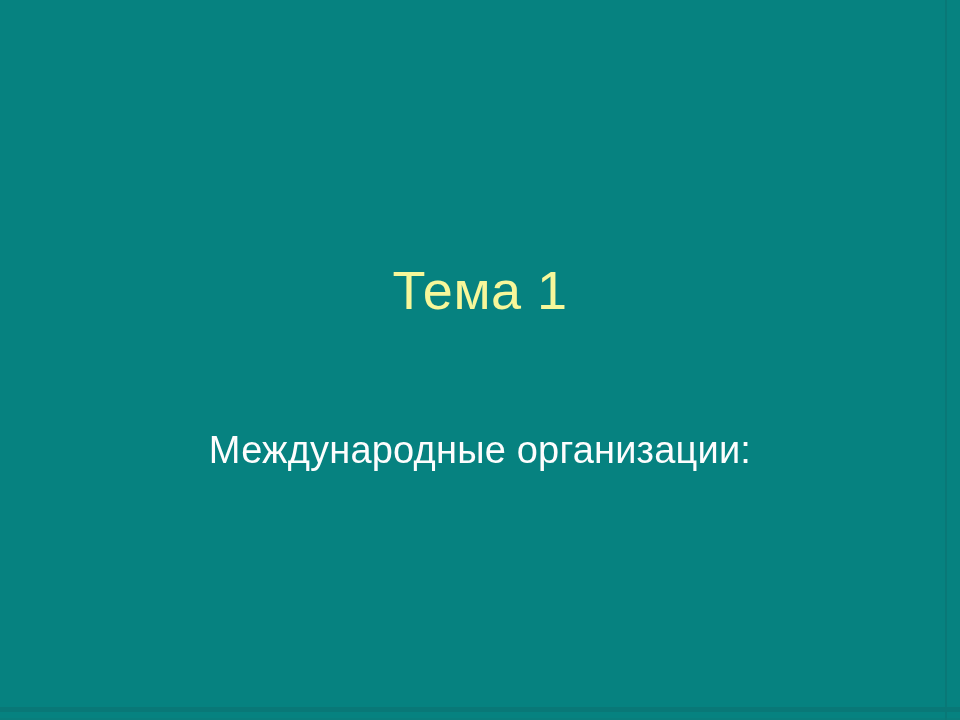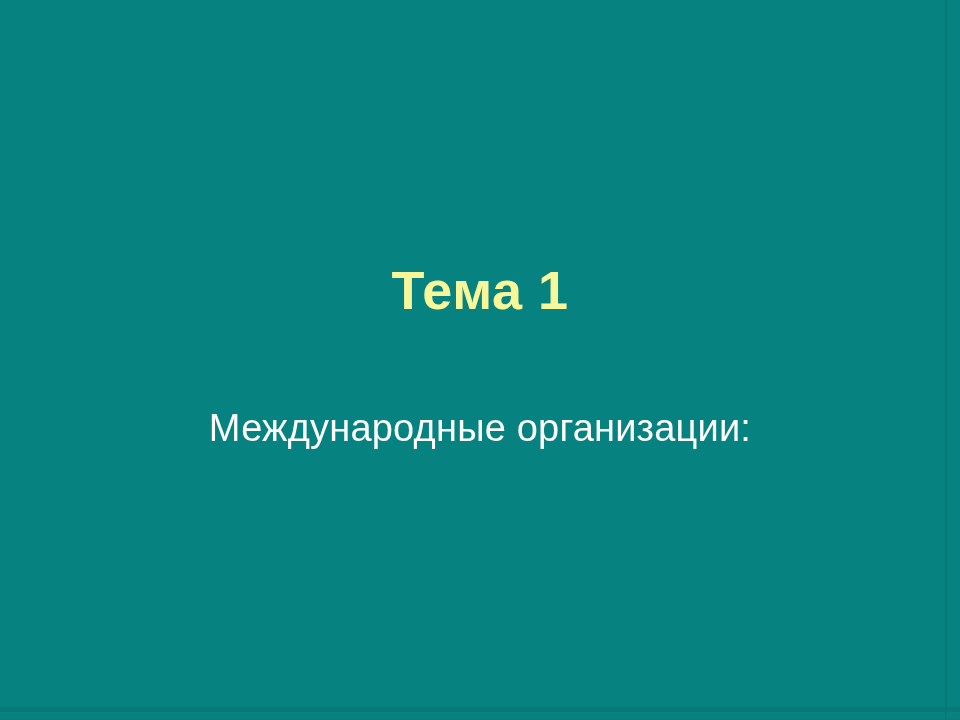--- a/index.html
+++ b/index.html
@@ -53,29 +53,29 @@
     left: 0;
     top: 262px;
     width: 960px;
     text-align: center;
   }
 
   .slide-title {
     display: block;
     font-size: 54px;
     line-height: 1.05;
-    font-weight: 700;
+    font-weight: 400;
     color: #f7f79a;
     letter-spacing: 0.5px;
   }
 
   .subtitle-block {
     position: absolute;
     left: 0;
-    top: 396px;
+    top: 418px;
     width: 960px;
     text-align: center;
   }
 
   .subtitle-line {
     display: block;
     font-size: 38px;
     line-height: 64px;
     font-weight: 400;
     color: #fdfdfd;

